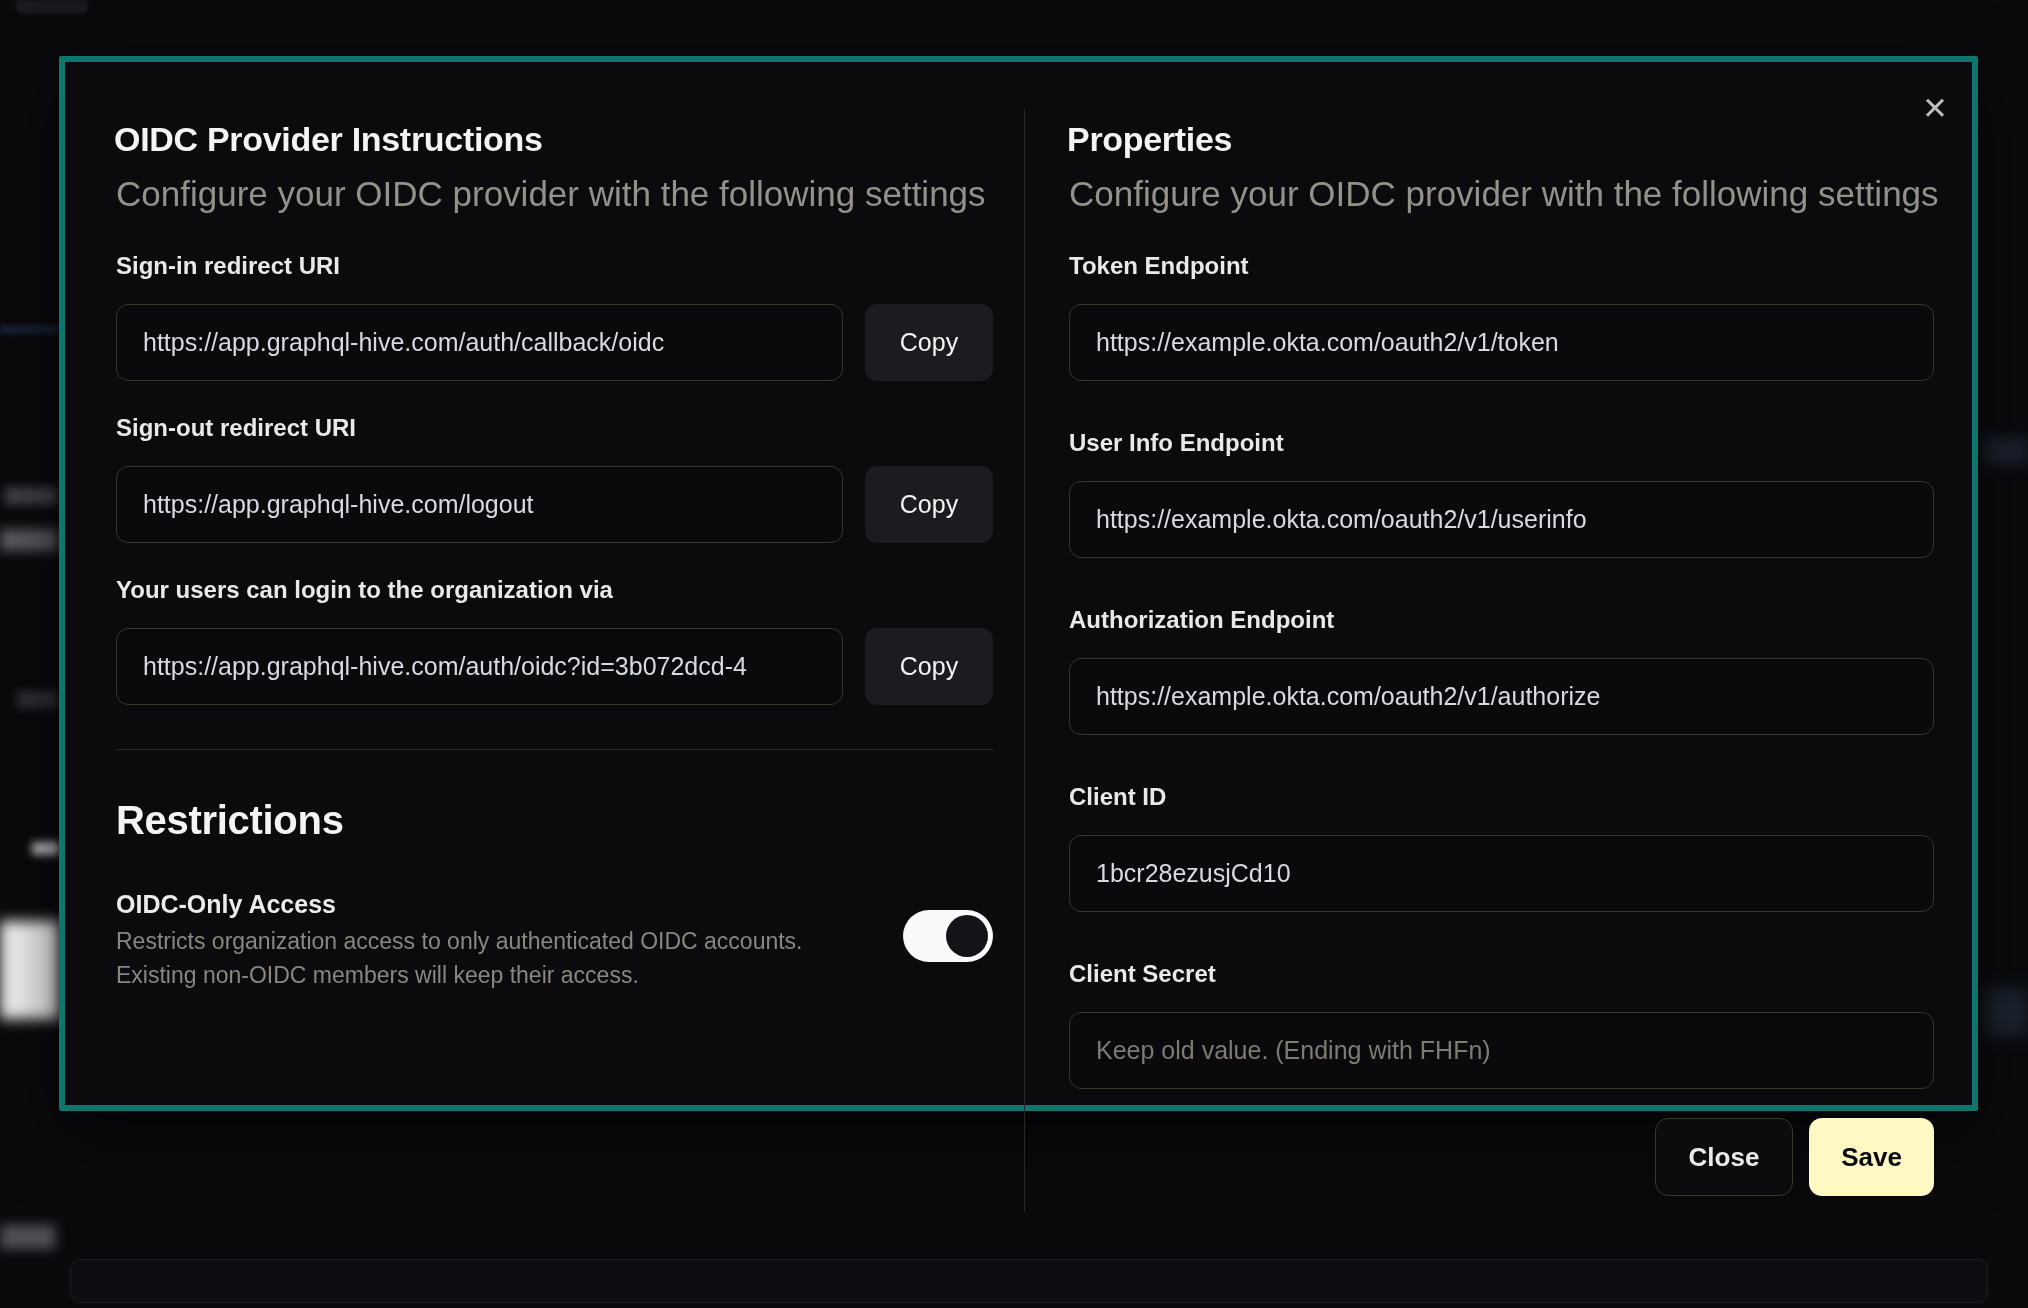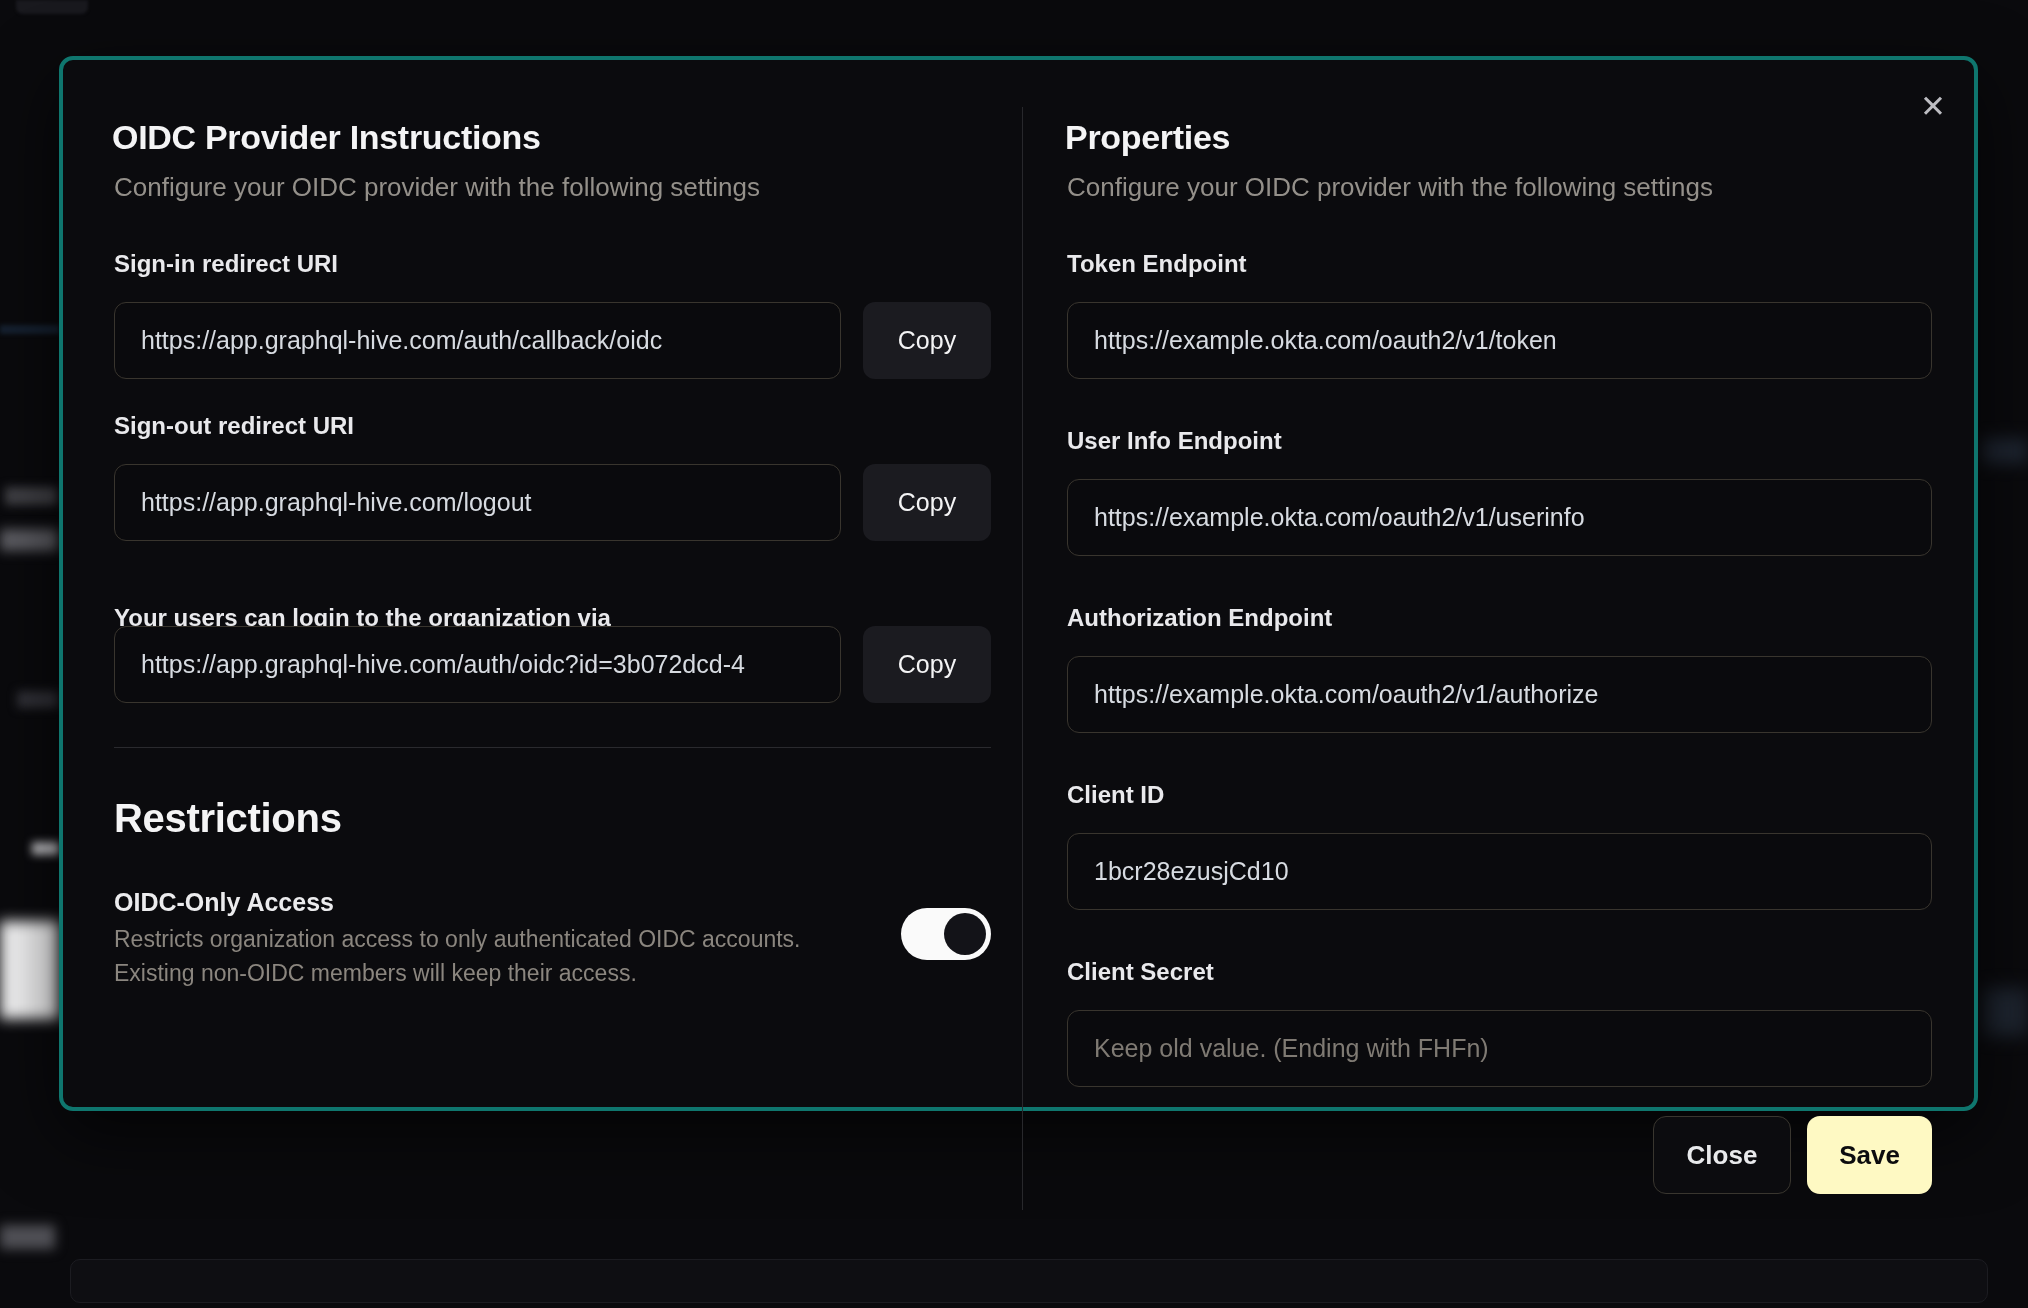--- a/index.html
+++ b/index.html
@@ -21,28 +21,28 @@
   .a-white  { left:0;     top:921px;  width:59px;  height:98px; background:#f3f3f4; filter:blur(7px); }
   .a-gray4  { left:0;     top:1225px; width:55px;  height:24px; background:#4f4f55; filter:blur(6px); }
   .a-panel  { left:70px;  top:1259px; width:1918px; height:44px; background:#0e0e12; border:1px solid #1c1c21; border-radius:10px; }
   .a-blue1  { left:1982px; top:438px; width:46px; height:26px; background:#26303f; filter:blur(8px); opacity:.7; }
   .a-blue2  { left:1984px; top:988px; width:44px; height:48px; background:#27313f; filter:blur(9px); opacity:.7; }
 
   
   .modal {
     position:absolute; left:59px; top:56px; width:1919px; height:1055px;
     background:#0b0b0e;
-    border:4px solid #0f766e;
-    border-radius:14px;
+    border:6px solid #0f766e;
+    border-radius:2px;
     box-shadow:0 24px 70px rgba(0,0,0,.65);
   }
   .modal * { position:absolute; }
 
   h1.sec-title { font-size:34px; font-weight:700; color:#f4f4f5; letter-spacing:-.3px; white-space:nowrap; }
-  .sec-sub     { font-size:26px; font-weight:400; color:#94908a; white-space:nowrap; }
+  .sec-sub     { font-size:35px; font-weight:400; color:#94908a; white-space:nowrap; }
   .flabel      { font-size:24px; font-weight:600; color:#e9e9ec; white-space:nowrap; }
 
   .tbox {
     height:77px; background:#0a0a0d; border:1px solid #39352e; border-radius:12px;
     color:#d7dbe1; font-size:25px; font-family:inherit;
     padding:0 26px; outline:none;
   }
   .tbox::placeholder { color:#7f7a73; }
   .in-left  { left:51px;  width:727px; }
   .in-right { left:1004px; width:865px; }
@@ -116,21 +116,21 @@
   <button class="copy" style="top:242px;">
     <span>Copy</span>
   </button>
 
   <div class="flabel" style="left:51px; top:352px;">Sign-out redirect URI</div>
   <input class="tbox in-left" style="top: 404px;" value="https://app.graphql-hive.com/logout">
   <button class="copy" style="top:404px;">
     <span>Copy</span>
   </button>
 
-  <div class="flabel" style="left:51px; top:544px;">Your users can login to the organization via</div>
+  <div class="flabel" style="left:51px; top:514px;">Your users can login to the organization via</div>
   <input class="tbox in-left" style="top: 566px;" value="https://app.graphql-hive.com/auth/oidc?id=3b072dcd-4">
   <button class="copy" style="top:566px;">
     <span>Copy</span>
   </button>
 
   <div class="hr-left"></div>
 
   <div class="restr-title">Restrictions</div>
   <div class="toggle-label">OIDC-Only Access</div>
   <div class="toggle-desc" style="left:51px; top:866px;">Restricts organization access to only authenticated OIDC accounts.</div>

